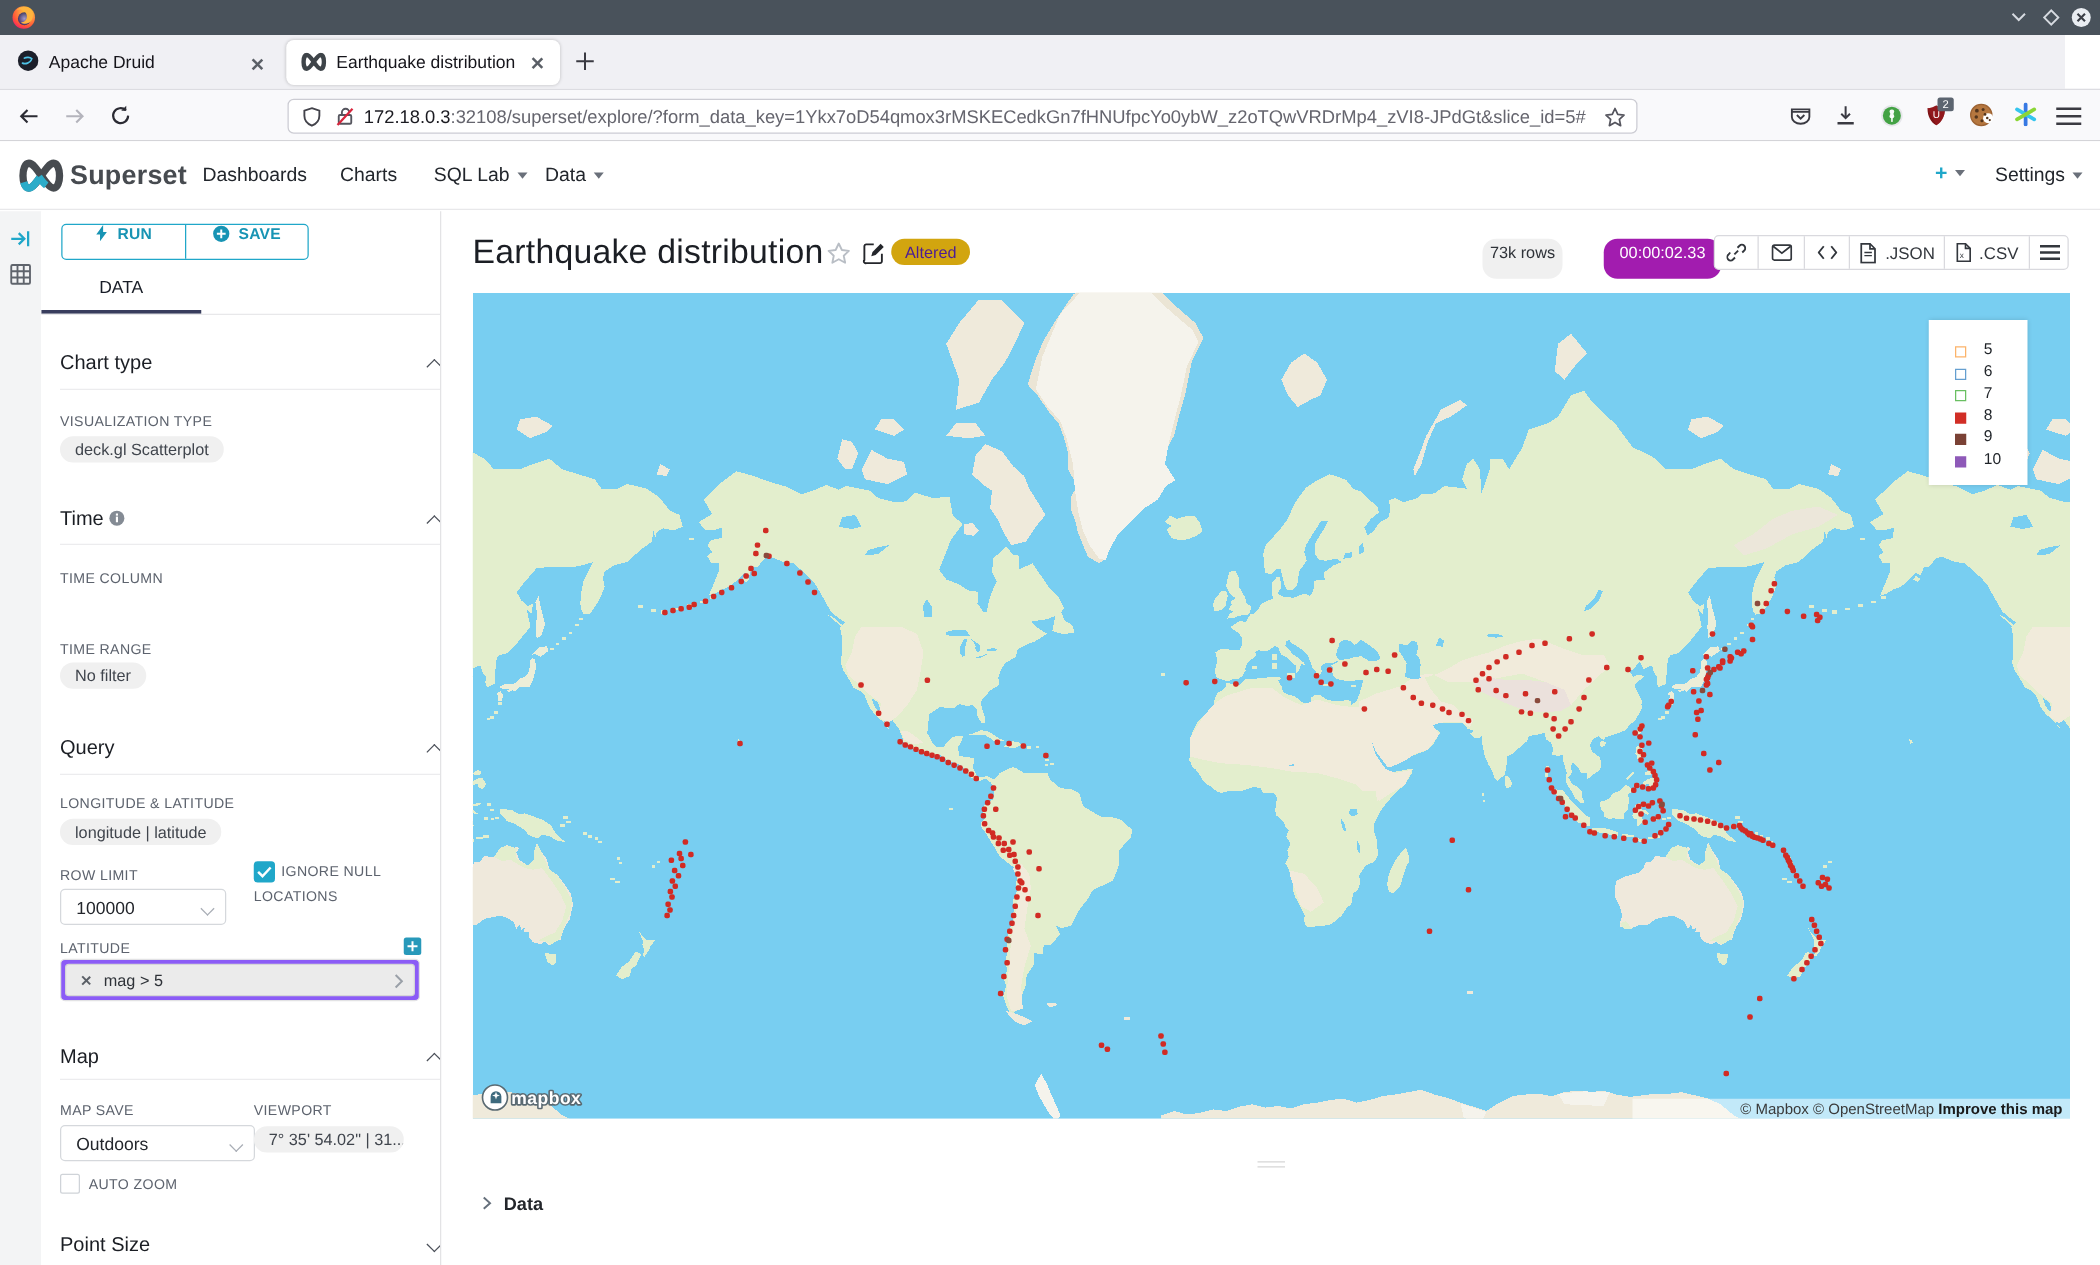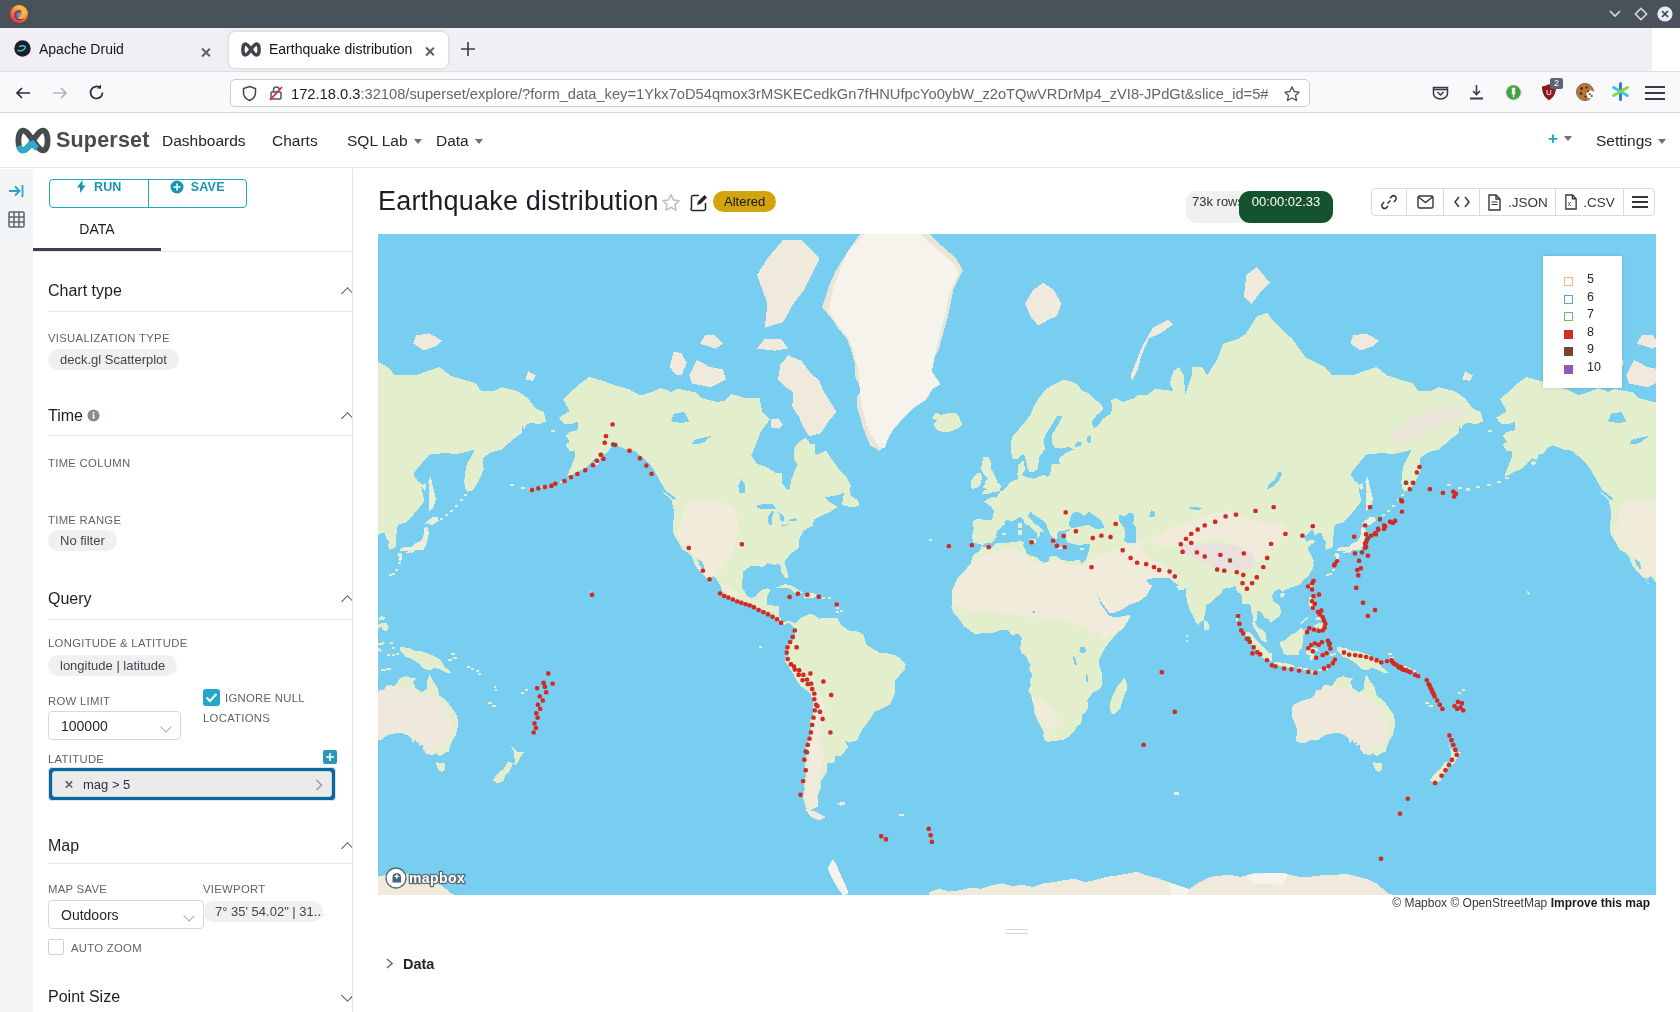--- a/index.html
+++ b/index.html
@@ -33,32 +33,32 @@
 .upcaret:before{content:"";position:absolute;left:0;top:3px;width:8px;height:8px;border-left:1.6px solid #4a4f58;border-top:1.6px solid #4a4f58;transform:rotate(45deg);}
 .downcaret{position:absolute;width:10px;height:10px;}
 .downcaret:before{content:"";position:absolute;left:0;top:0px;width:8px;height:8px;border-left:1.6px solid #4a4f58;border-top:1.6px solid #4a4f58;transform:rotate(225deg);}
 .lbl{position:absolute;font-size:11.3px;color:#5d636e;letter-spacing:.3px;}
 .pill{position:absolute;background:#f0f0f0;border-radius:10.5px;font-size:13px;color:#40454d;padding:3px 12px;white-space:nowrap;}
 .selbox{position:absolute;height:29px;background:#fff;border:1px solid #d5d8dc;border-radius:4px;font-size:14px;color:#23262c;}
 .selcaret{position:absolute;right:10px;top:11px;width:8px;height:8px;border-left:1.3px solid #a8adb5;border-top:1.3px solid #a8adb5;transform:rotate(225deg);}
 
 #charthead{position:absolute;left:378px;top:186px;}
 #title{font-size:27px;color:#1b1e24;font-weight:500;letter-spacing:.2px;}
-.altered{position:absolute;left:335px;top:5px;background:#d2a50f;color:#0f172a;font-size:13px;border-radius:11px;padding:3px 11px;}
+.altered{position:absolute;left:335px;top:5px;background:#d2a50f;color:#4c1d95;font-size:13px;border-radius:11px;padding:3px 11px;}
 .rowpill{position:absolute;top:191px;height:32px;border-radius:11px;font-size:13px;line-height:22px;text-align:center;}
 #btngroup{position:absolute;left:1371px;top:188px;width:284px;height:28px;border:1px solid #d9d9de;border-radius:4px;display:flex;background:#fff;}
 #btngroup .c{flex:0 0 auto;display:flex;align-items:center;justify-content:center;border-right:1px solid #d9d9de;color:#33373d;font-size:13.5px;}
 #btngroup .c:last-child{border-right:none;}
 #mapwrap{position:absolute;left:378px;top:234px;width:1278px;height:661px;overflow:hidden;}
 #legend{position:absolute;left:1543px;top:256px;width:79px;height:132px;background:#fff;box-shadow:0 0 4px rgba(0,0,0,.15);}
 .legrow{position:absolute;left:0;width:79px;height:17.5px;font-size:12.5px;color:#1f2328;}
 .legsq{position:absolute;left:21px;top:4px;width:9px;height:9px;}
 .legtx{position:absolute;left:44px;top:-1px;}
 #mblogo{position:absolute;left:384px;top:865px;width:90px;height:26px;}
-#attrib{position:absolute;left:1306px;top:879px;width:350px;height:16px;background:rgba(255,255,255,.55);font-size:12px;color:#3a3a3a;text-align:right;padding-right:6px;line-height:16px;margin-top:16px;}
+#attrib{position:absolute;left:1306px;top:879px;width:350px;height:16px;background:rgba(255,255,255,.55);font-size:12px;color:#3a3a3a;text-align:right;padding-right:6px;line-height:16px;}
 #attrib b{color:#1a1a1a;}
 #draghandle{position:absolute;left:1006px;top:929px;width:22px;height:5px;border-top:1px solid #d6d6d6;border-bottom:1px solid #d6d6d6;}
 #datarow{position:absolute;left:384px;top:956px;font-size:14.5px;color:#23262b;font-weight:bold;}
 .xicon{position:relative;width:10px;height:10px;display:inline-block;}
 .xicon:before,.xicon:after{content:"";position:absolute;left:4.4px;top:-0.5px;width:1.6px;height:11px;background:#5a5f66;}
 .xicon:before{transform:rotate(45deg);}
 .xicon:after{transform:rotate(-45deg);}
 </style></head>
 <body>
 
@@ -249,21 +249,21 @@
  </div>
  <div class="abs" style="left:170px;top:520px;width:17px;height:17px;background:#20a7c9;border-radius:3px"><svg width="17" height="17" viewBox="0 0 17 17">
         <path d="M3.5 8.5l3.5 3.5 6.5-7" stroke="#fff" stroke-width="2" fill="none"></path>
       </svg></div>
  <div class="lbl" style="left:192px;top:523px">IGNORE NULL</div>
  <div class="lbl" style="left:170px;top:543px">LOCATIONS</div>
  <div class="lbl" style="left:15px;top:584px">LATITUDE</div>
  <div class="abs" style="left:290px;top:581px;width:14px;height:14px;background:#2899ba;border-radius:2px"><svg width="14" height="14" viewBox="0 0 14 14">
         <path d="M7 3v8M3 7h8" stroke="#fff" stroke-width="1.6"></path>
       </svg></div>
- <div class="abs" style="left:15px;top:598px;width:288px;height:34px;border:1px solid #e2e2e4;border-radius:4px;background:#0369a1">
+ <div class="abs" style="left:15px;top:598px;width:288px;height:34px;border:1px solid #e2e2e4;border-radius:4px;background:#8b5cf6">
    <div class="abs" style="left:3px;top:3px;width:280px;height:26px;background:#ebebeb;border:1px solid #d5d5d7;border-radius:3px">
      <div class="xicon" style="position:absolute;left:11px;top:7px;transform:scale(.82)"></div>
      <span style="position:absolute;left:30px;top:5px;font-size:13px;color:#2e3238">mag &gt; 5</span>
      <svg width="8" height="12" viewBox="0 0 8 12" style="position:absolute;right:8px;top:7px">
           <path d="M1.5 1l5 5-5 5" stroke="#9aa0a8" stroke-width="1.6" fill="none"></path>
         </svg>
    </div>
  </div>
 
  <div class="sect" style="top:668px">Map</div>
@@ -288,21 +288,21 @@
  <svg class="abs" style="left:283px;top:7px" width="20" height="20" viewBox="0 0 20 20">
       <path d="M10 1.8l2.5 5.2 5.6.7-4.1 3.9 1.1 5.6-5.1-2.8-5.1 2.8 1.1-5.6L1.9 7.7l5.6-.7z" stroke="#b9bec5" stroke-width="1.5" fill="none" stroke-linejoin="round"></path>
     </svg>
  <svg class="abs" style="left:312px;top:8px" width="18" height="18" viewBox="0 0 18 18">
       <path d="M15.5 9v6a1.5 1.5 0 0 1-1.5 1.5H3A1.5 1.5 0 0 1 1.5 14V3A1.5 1.5 0 0 1 3 1.5h6" stroke="#24262b" stroke-width="1.5" fill="none"></path>
       <path d="M7 11l1-3.5L14.5 1 17 3.5 10.5 10z" fill="#24262b"></path>
     </svg>
  <div class="altered">Altered</div>
 </div>
 <div class="rowpill" style="left:1186px;width:64px;background:#f0f0f0;color:#2e3238">73k rows</div>
-<div class="rowpill" style="left:1239px;width:94px;background:#14532d;color:#fff">00:00:02.33</div>
+<div class="rowpill" style="left:1283px;width:94px;background:#a21caf;color:#fff">00:00:02.33</div>
 <div id="btngroup">
  <div class="c" style="width:35px">
       <svg width="16" height="16" viewBox="0 0 16 16" fill="none" stroke="#33373d" stroke-width="1.5">
         <path d="M6.5 9.5l3-3M9 4.2l1.6-1.6a2.6 2.6 0 0 1 3.8 3.8L12.8 8M7 12l-1.6 1.6a2.6 2.6 0 0 1-3.8-3.8L3.2 8"></path>
       </svg>
     </div>
  <div class="c" style="width:37px">
       <svg width="17" height="14" viewBox="0 0 17 14" fill="none" stroke="#33373d" stroke-width="1.4">
         <rect x="1" y="1" width="15" height="12" rx="1.5"></rect>
         <path d="M1.5 2l7 5.5 7-5.5"></path>

